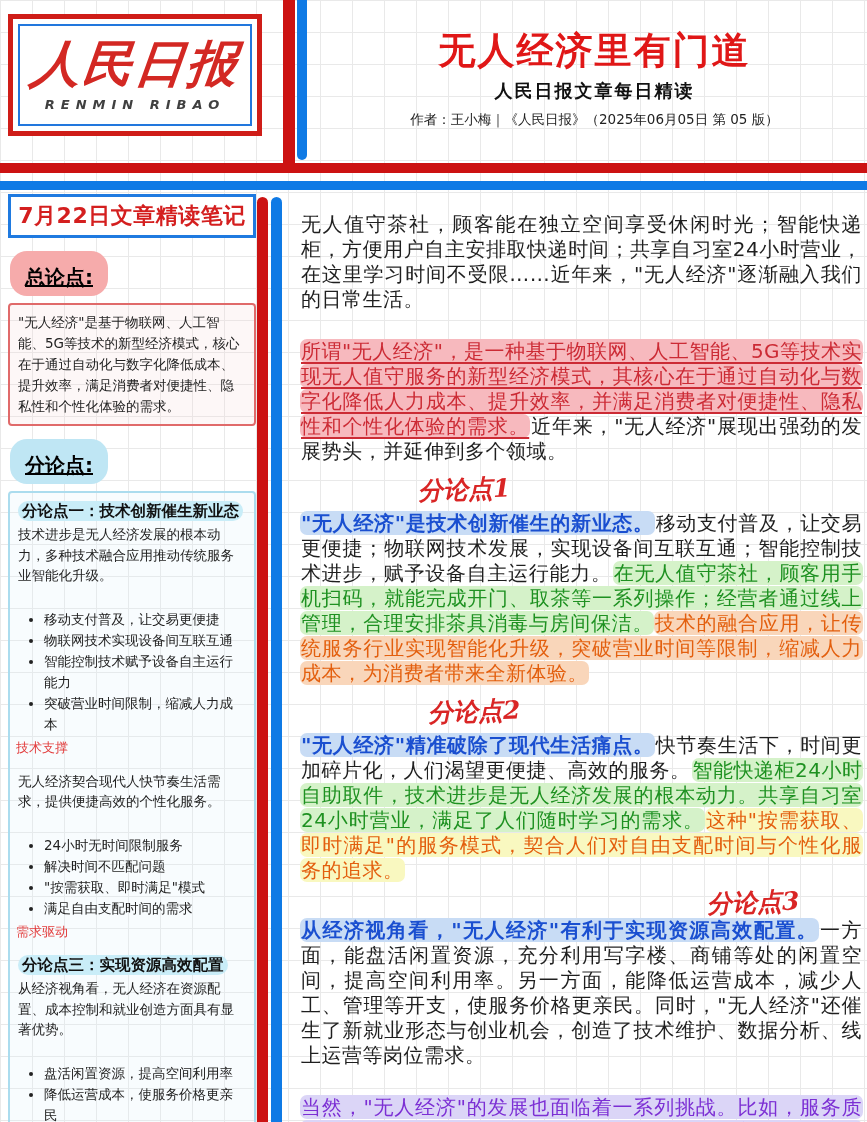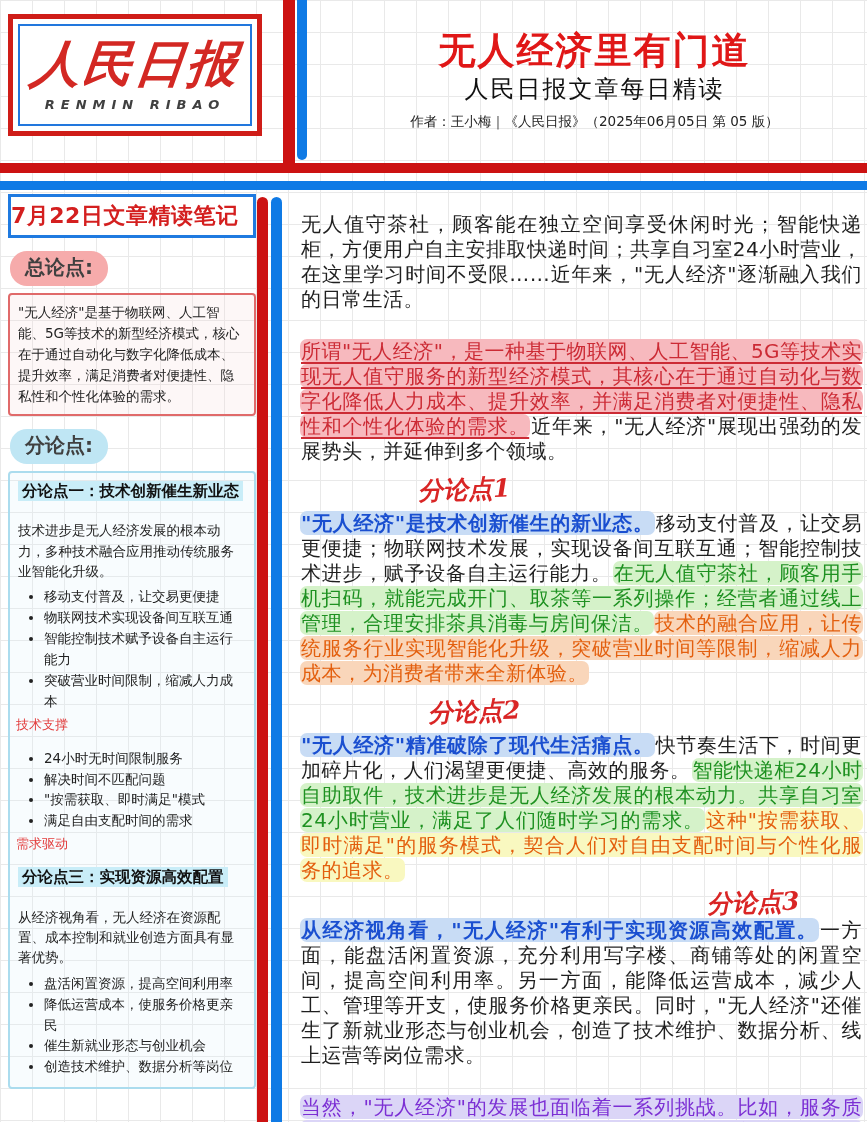--- a/index.html
+++ b/index.html
@@ -36,51 +36,51 @@
     font-size:50px; font-weight:bold; font-style:italic; color:#d32823;
     transform:skewX(-6deg); line-height:1; letter-spacing:2px; white-space:nowrap;
   }
   .logo-latin {
     margin-top:8px; font-size:13px; font-weight:bold; color:#404040; letter-spacing:6px;font-style:italic;
   }
 
   
   .header-right { position:absolute; left:324px; right:2px; top:30px; text-align:center; }
   .doc-title { font-size:37px; font-weight:bold; color:#e01717; letter-spacing:2px; line-height:1.15; }
-  .doc-subtitle { margin-top:0; font-size:24px; font-weight:normal; color:#111; letter-spacing:2px; }
+  .doc-subtitle { margin-top:6px; font-size:18px; font-weight:bold; color:#111; letter-spacing:2px; }
   .doc-byline { margin-top:8px; font-size:13.5px; color:#222; }
 
   
   .notes { position:absolute; left:8px; top:194px; width:248px; }
   .notes-title-box {
-    border:3px solid #1f7ae0; background:#fff; padding:4px 0; 
+    border:3px solid #1f7ae0; background:#fff; padding:4px 7px; text-align:center;
   }
   .notes-title-box span { font-size:22px; font-weight:bold; color:#d41f1f; letter-spacing:0.5px; white-space:nowrap; }
 
   .pill {
-    display:inline-block; margin:13px 0 7px 2px; padding:3px 15px 5px;
-    border-radius:17px; font-size:20px; font-weight:bold; color:#404040;
+    display:inline-block; margin:13px 0 7px 2px; padding:13px 15px 5px;
+    border-radius:17px; font-size:20px; font-weight:bold; color:#000000;text-decoration:underline;
   }
   .pill.pink  { background:#f6abab; }
   .pill.blue  { background:#bfe6f4; }
 
   .main-point-box {
     border:2px solid #e06a6a; border-radius:4px; background:rgba(246,212,212,0.18);
     padding:7px 8px; font-size:13.5px; line-height:1.55; color:#222;
   }
   .subpoints-box {
     border:2px solid #abdcee; border-radius:4px; background:rgba(214,238,248,0.18);
     padding:8px 8px 6px;
   }
   .subpoint { margin-bottom:14px; }
   .subpoint:last-child { margin-bottom:2px; }
   .subpoint h3 { font-size:15.5px; font-weight:bold; color:#111; line-height:1.4; }
-  .hl-cyan { background:#c9edf8; border-radius:0; padding:1px 4px; -webkit-box-decoration-break:clone; box-decoration-break:clone; }
-  .subpoint p { margin-top:18px; font-size:13.5px; line-height:1.5; color:#222; }
-  .subpoint ul { margin:5px 0 4px; padding-left:26px; }
+  .hl-cyan { background:#c9edf8; border-radius:10px; padding:1px 4px; -webkit-box-decoration-break:clone; box-decoration-break:clone; }
+  .subpoint p { margin-top:2px; font-size:13.5px; line-height:1.5; color:#222; }
+  .subpoint ul { margin:24px 0 4px; padding-left:26px; }
   .subpoint li { font-size:13.5px; line-height:1.55; color:#222; }
   .tag-red { font-size:13px; color:#e23d3d; margin-left:-2px; }
 
   
   .article { position:absolute; left:300px; top:212px; width:563px; }
   .article p { font-size:20px; line-height:25px; letter-spacing:0.5px; margin-bottom:27px; text-align:justify; }
   .article p:last-child { margin-bottom:0; }
 
   .seg { padding:0 1px; border-radius:7px; -webkit-box-decoration-break:clone; box-decoration-break:clone; }
   .t-plain  { color:#1f1f1f; }
@@ -142,20 +142,21 @@
         <ul>
           <li>移动支付普及，让交易更便捷</li>
           <li>物联网技术实现设备间互联互通</li>
           <li>智能控制技术赋予设备自主运行能力</li>
           <li>突破营业时间限制，缩减人力成本</li>
         </ul>
         <div class="tag-red">技术支撑</div>
       </div>
 
       <div class="subpoint">
+        <p>无人经济契合现代人快节奏生活需求，提供便捷高效的个性化服务。</p>
         <ul>
           <li>24小时无时间限制服务</li>
           <li>解决时间不匹配问题</li>
           <li>"按需获取、即时满足"模式</li>
           <li>满足自由支配时间的需求</li>
         </ul>
         <div class="tag-red">需求驱动</div>
       </div>
 
       <div class="subpoint">

